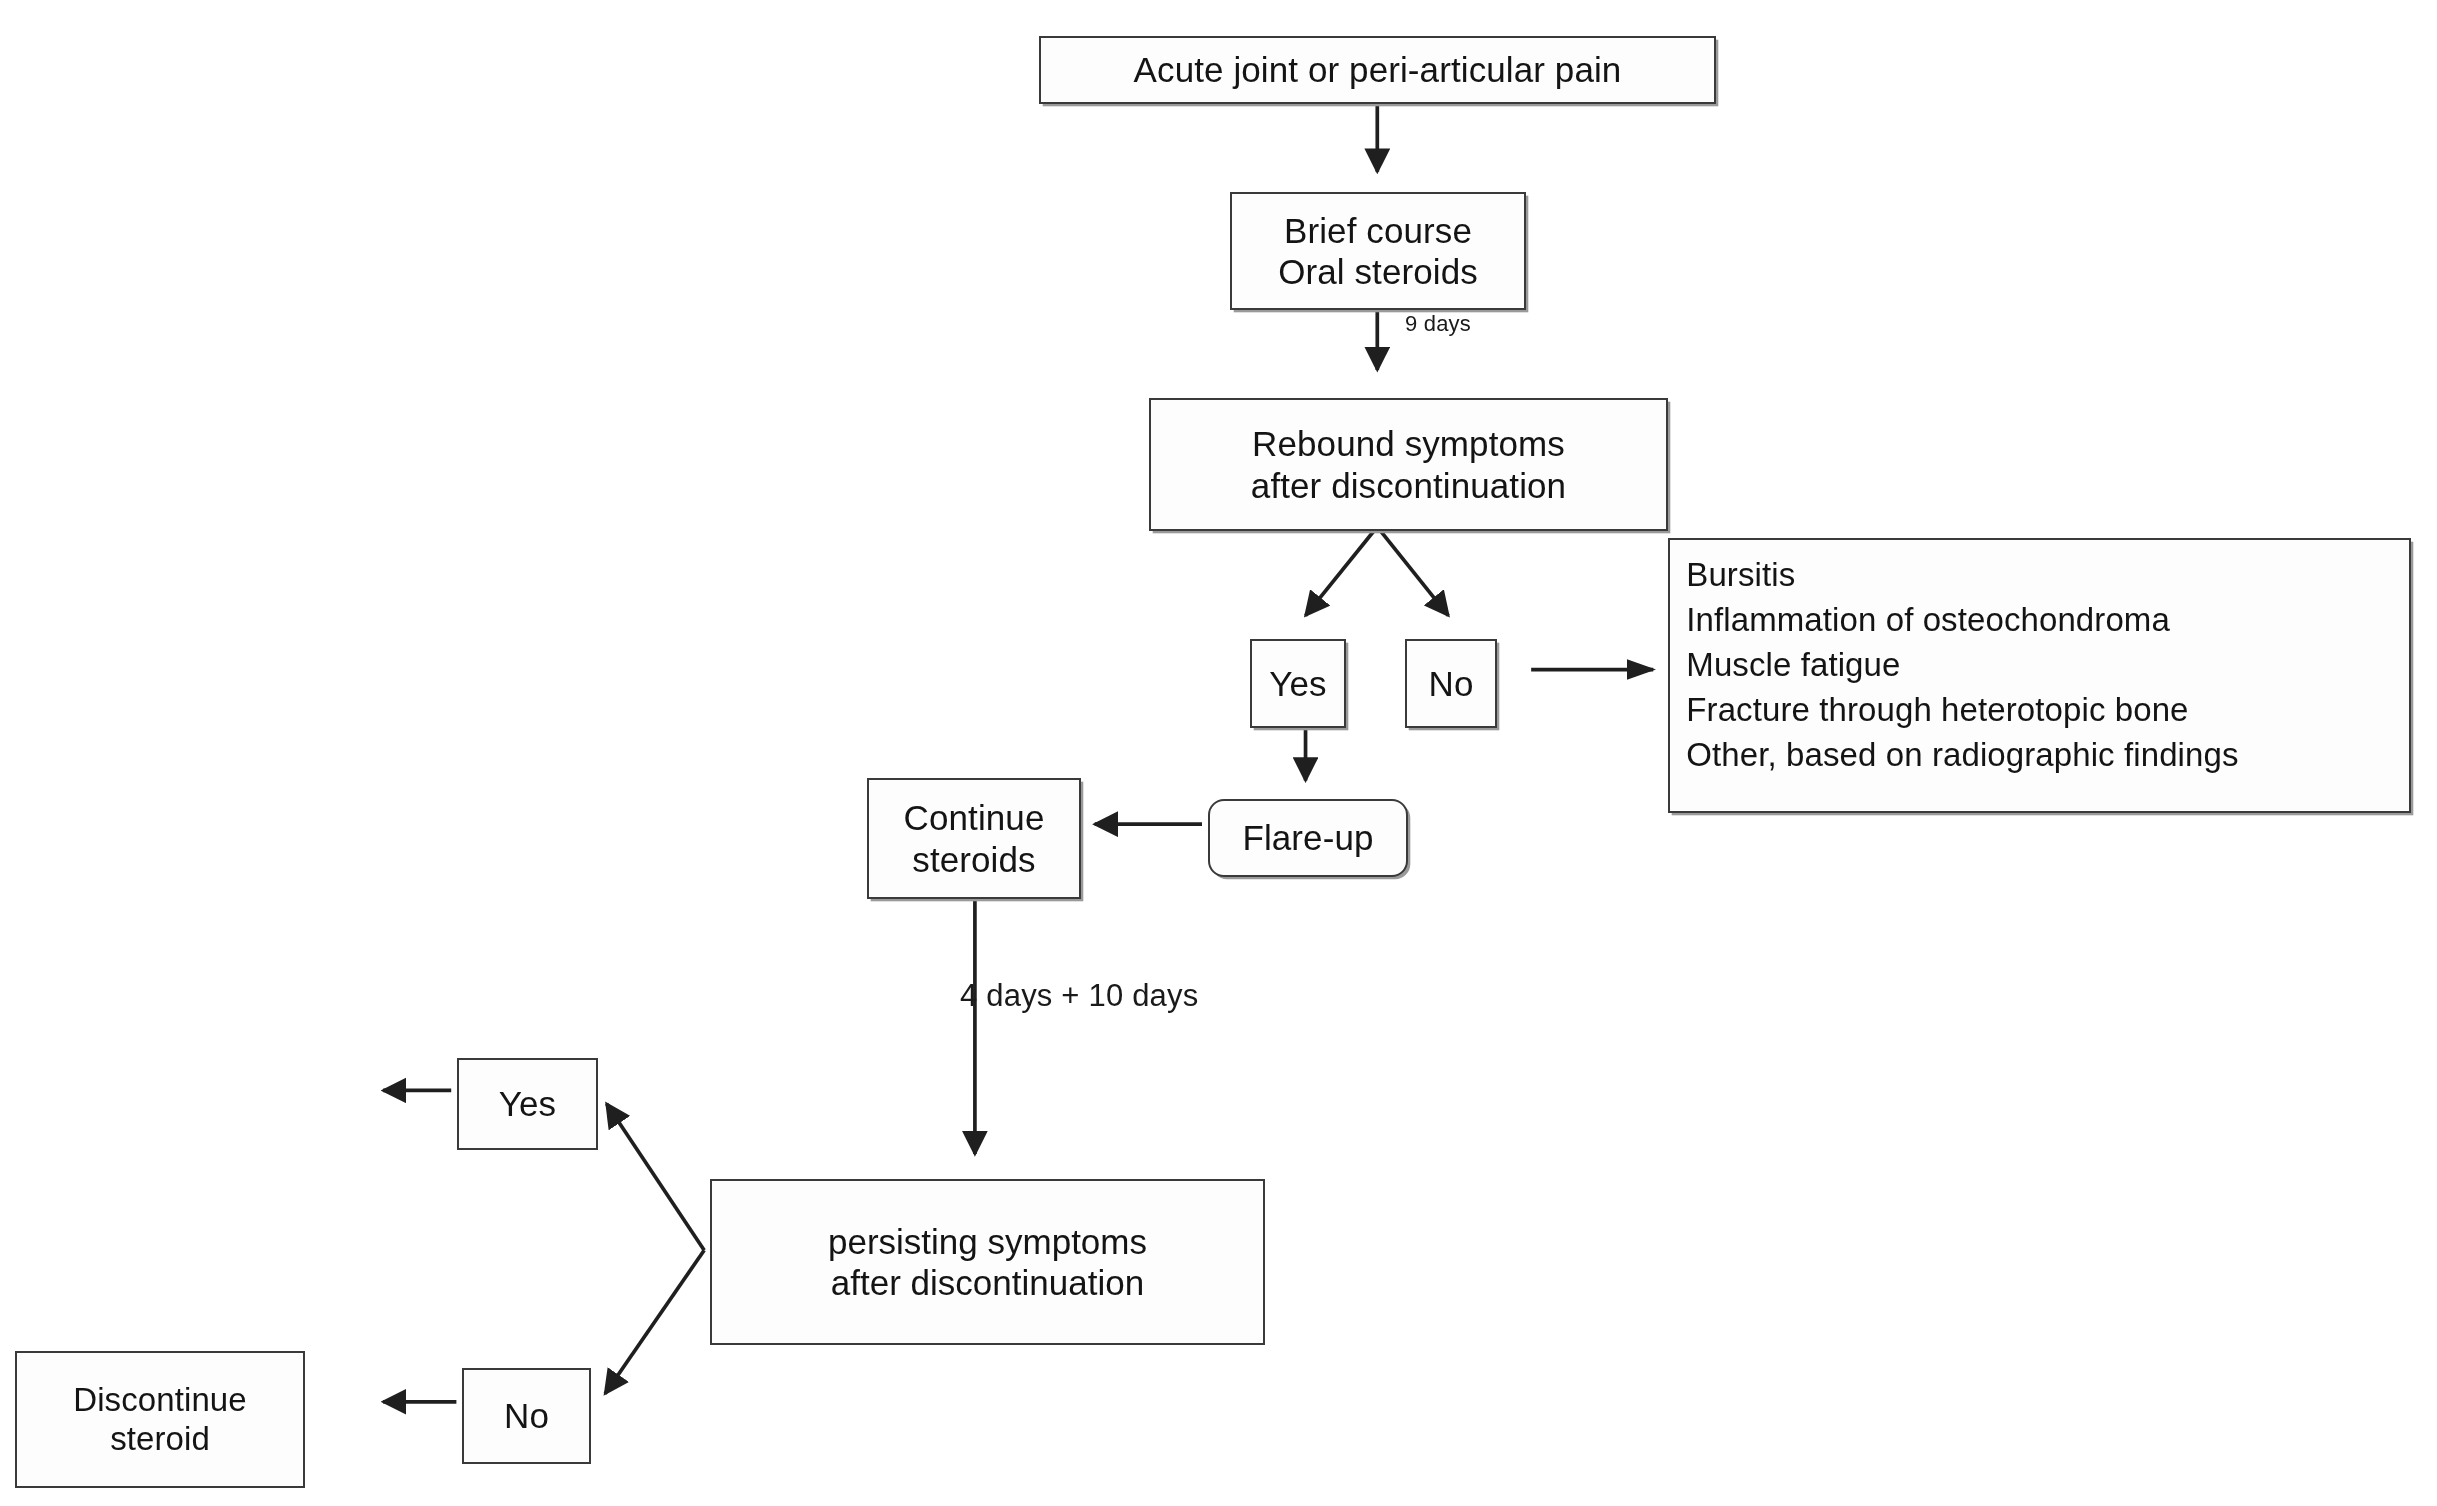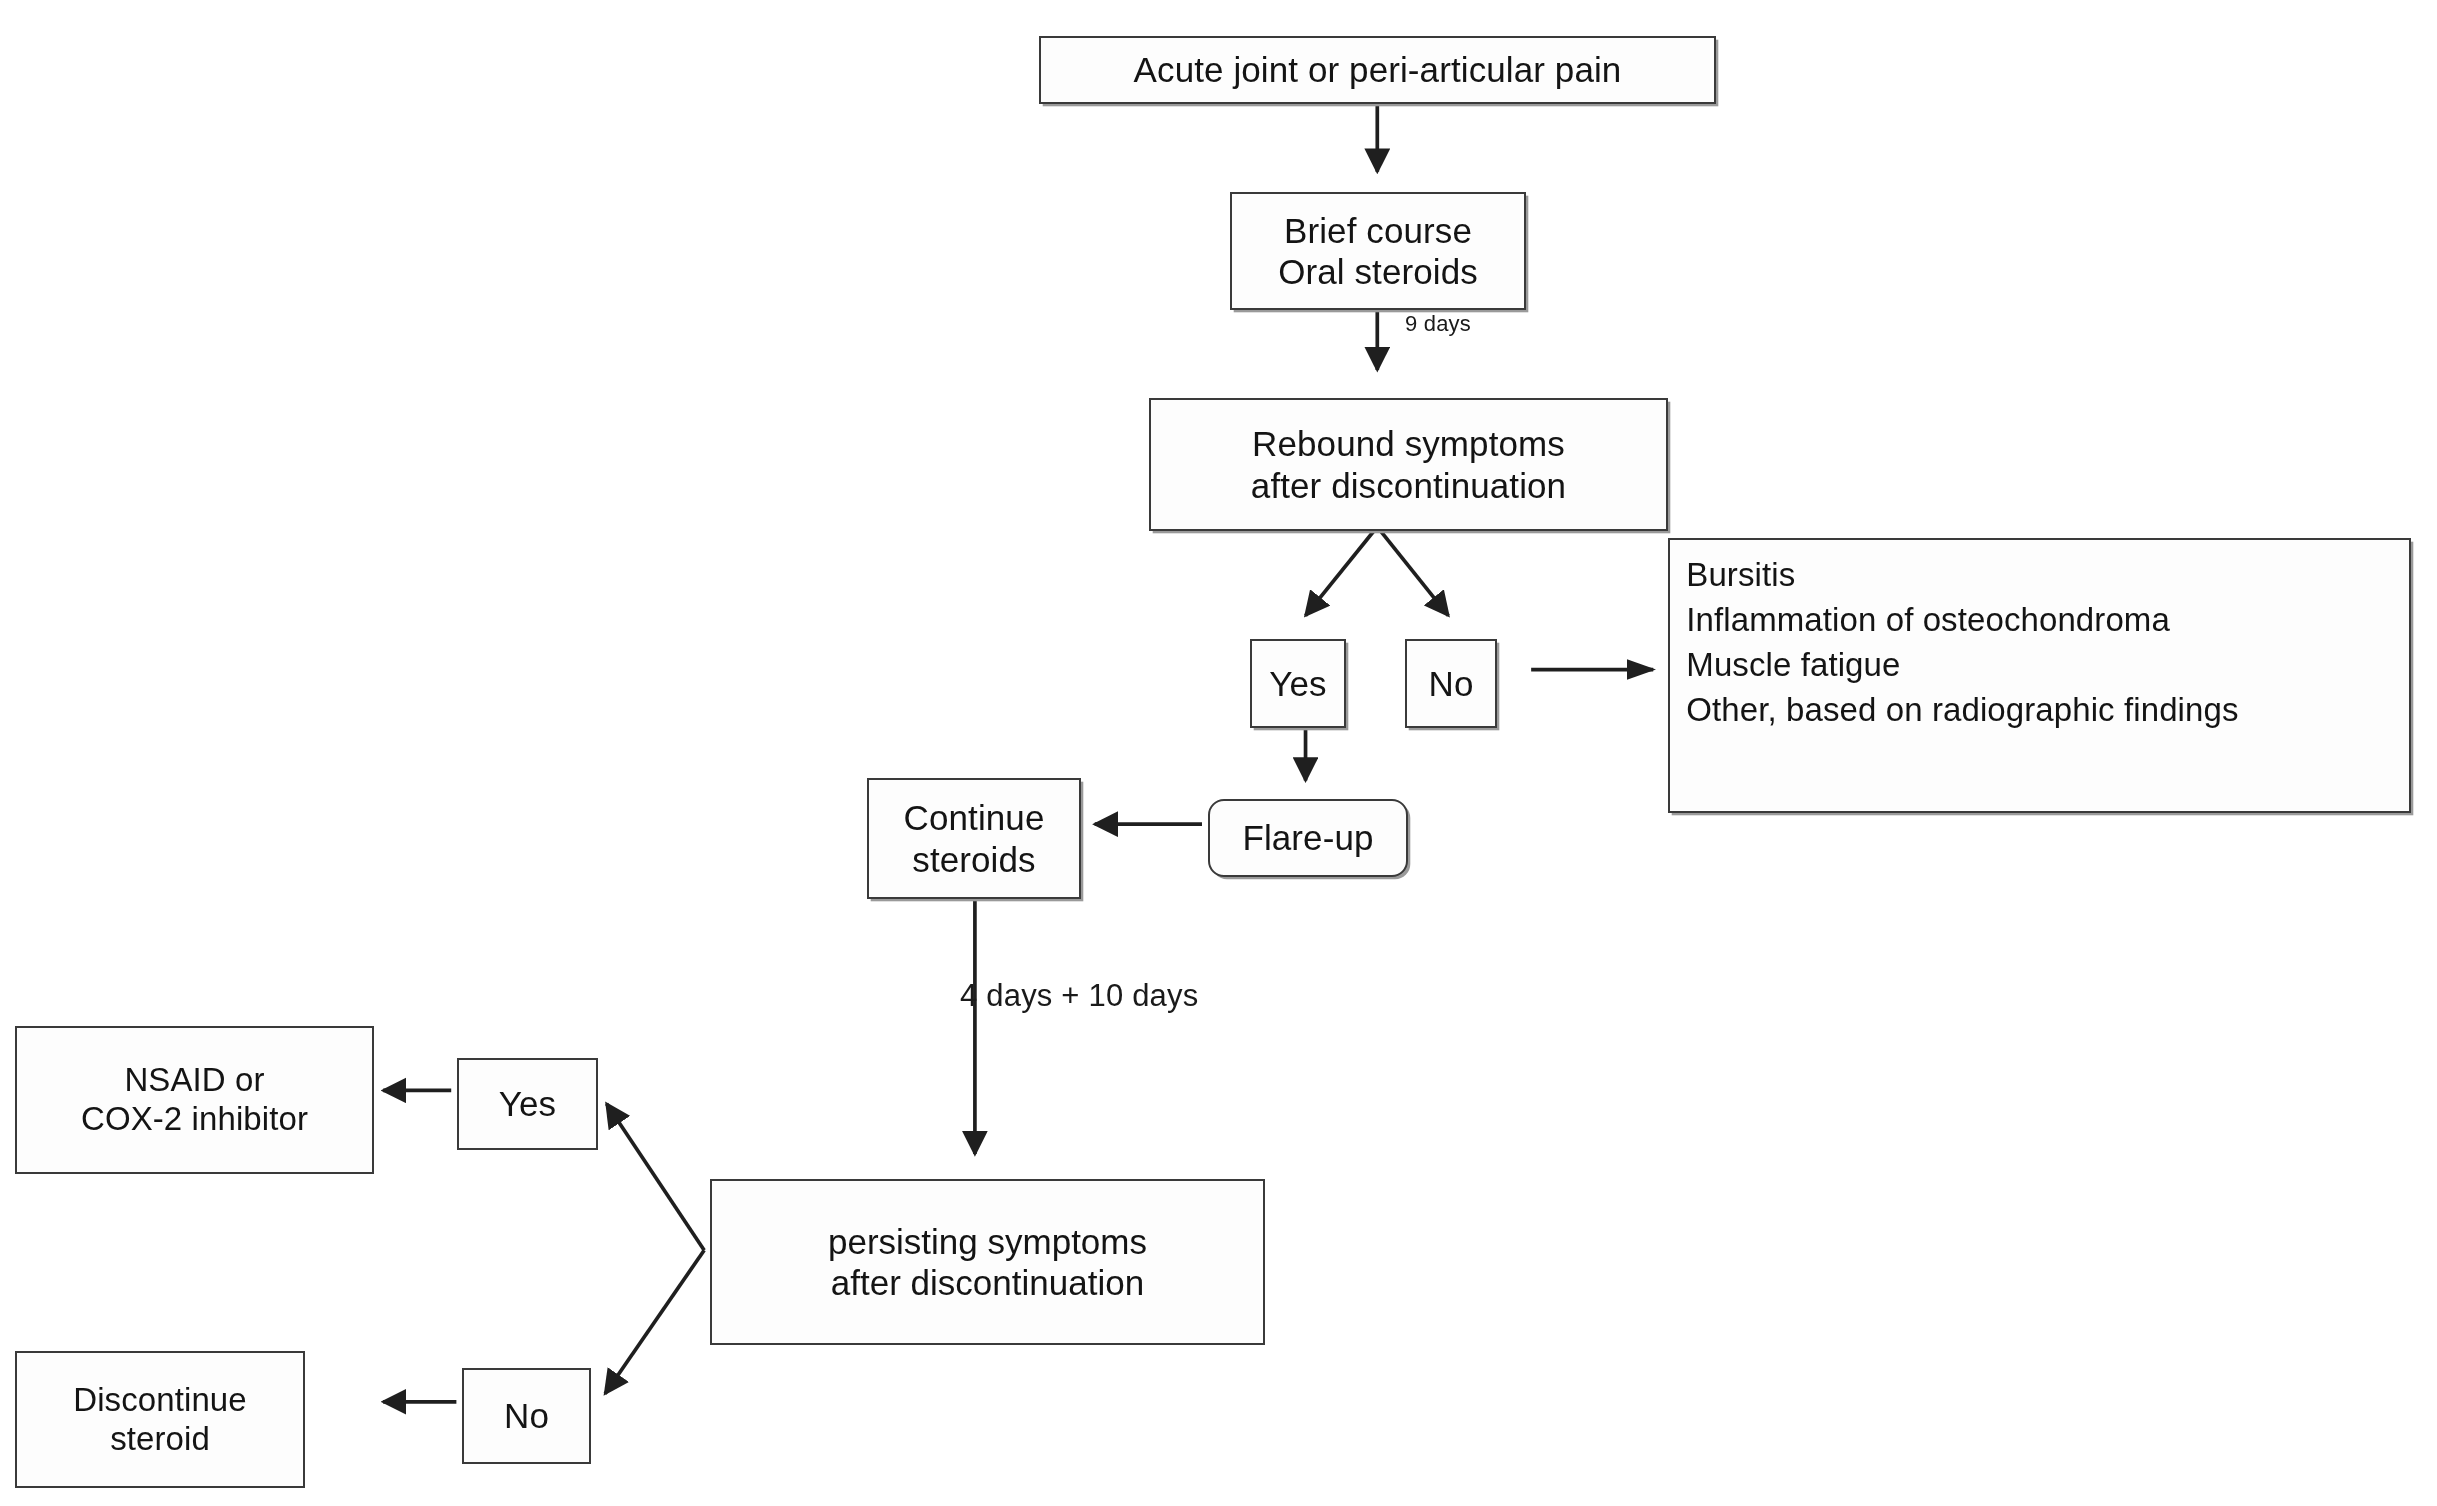--- a/index.html
+++ b/index.html
@@ -133,20 +133,21 @@
   </div>
 
   <div class="node node-no1 shadowed">
     <span class="txt">No</span>
   </div>
 
   <div class="node node-dx shadowed">
     <span class="dxline">Bursitis</span>
     <span class="dxline">Inflammation of osteochondroma</span>
     <span class="dxline">Muscle fatigue</span>
+    <span class="dxline">Fracture through heterotopic bone</span>
     <span class="dxline">Other, based on radiographic findings</span>
   </div>
 
   <div class="node node-flare shadowed">
     <span class="txt">Flare-up</span>
   </div>
 
   <div class="node node-continue shadowed">
     <span class="txt">Continue
 steroids</span>
@@ -160,24 +161,20 @@
   </div>
 
   <div class="node node-yes2">
     <span class="txt">Yes</span>
   </div>
 
   <div class="node node-no2">
     <span class="txt">No</span>
   </div>
 
-  <div class="node node-nsaid">
-    <span class="txt">NSAID or
-COX-2 inhibitor</span>
-  </div>
 
   <div class="node node-disc">
     <span class="txt">Discontinue
 steroid</span>
   </div>
 
 </div>
 
 
 </body></html>

